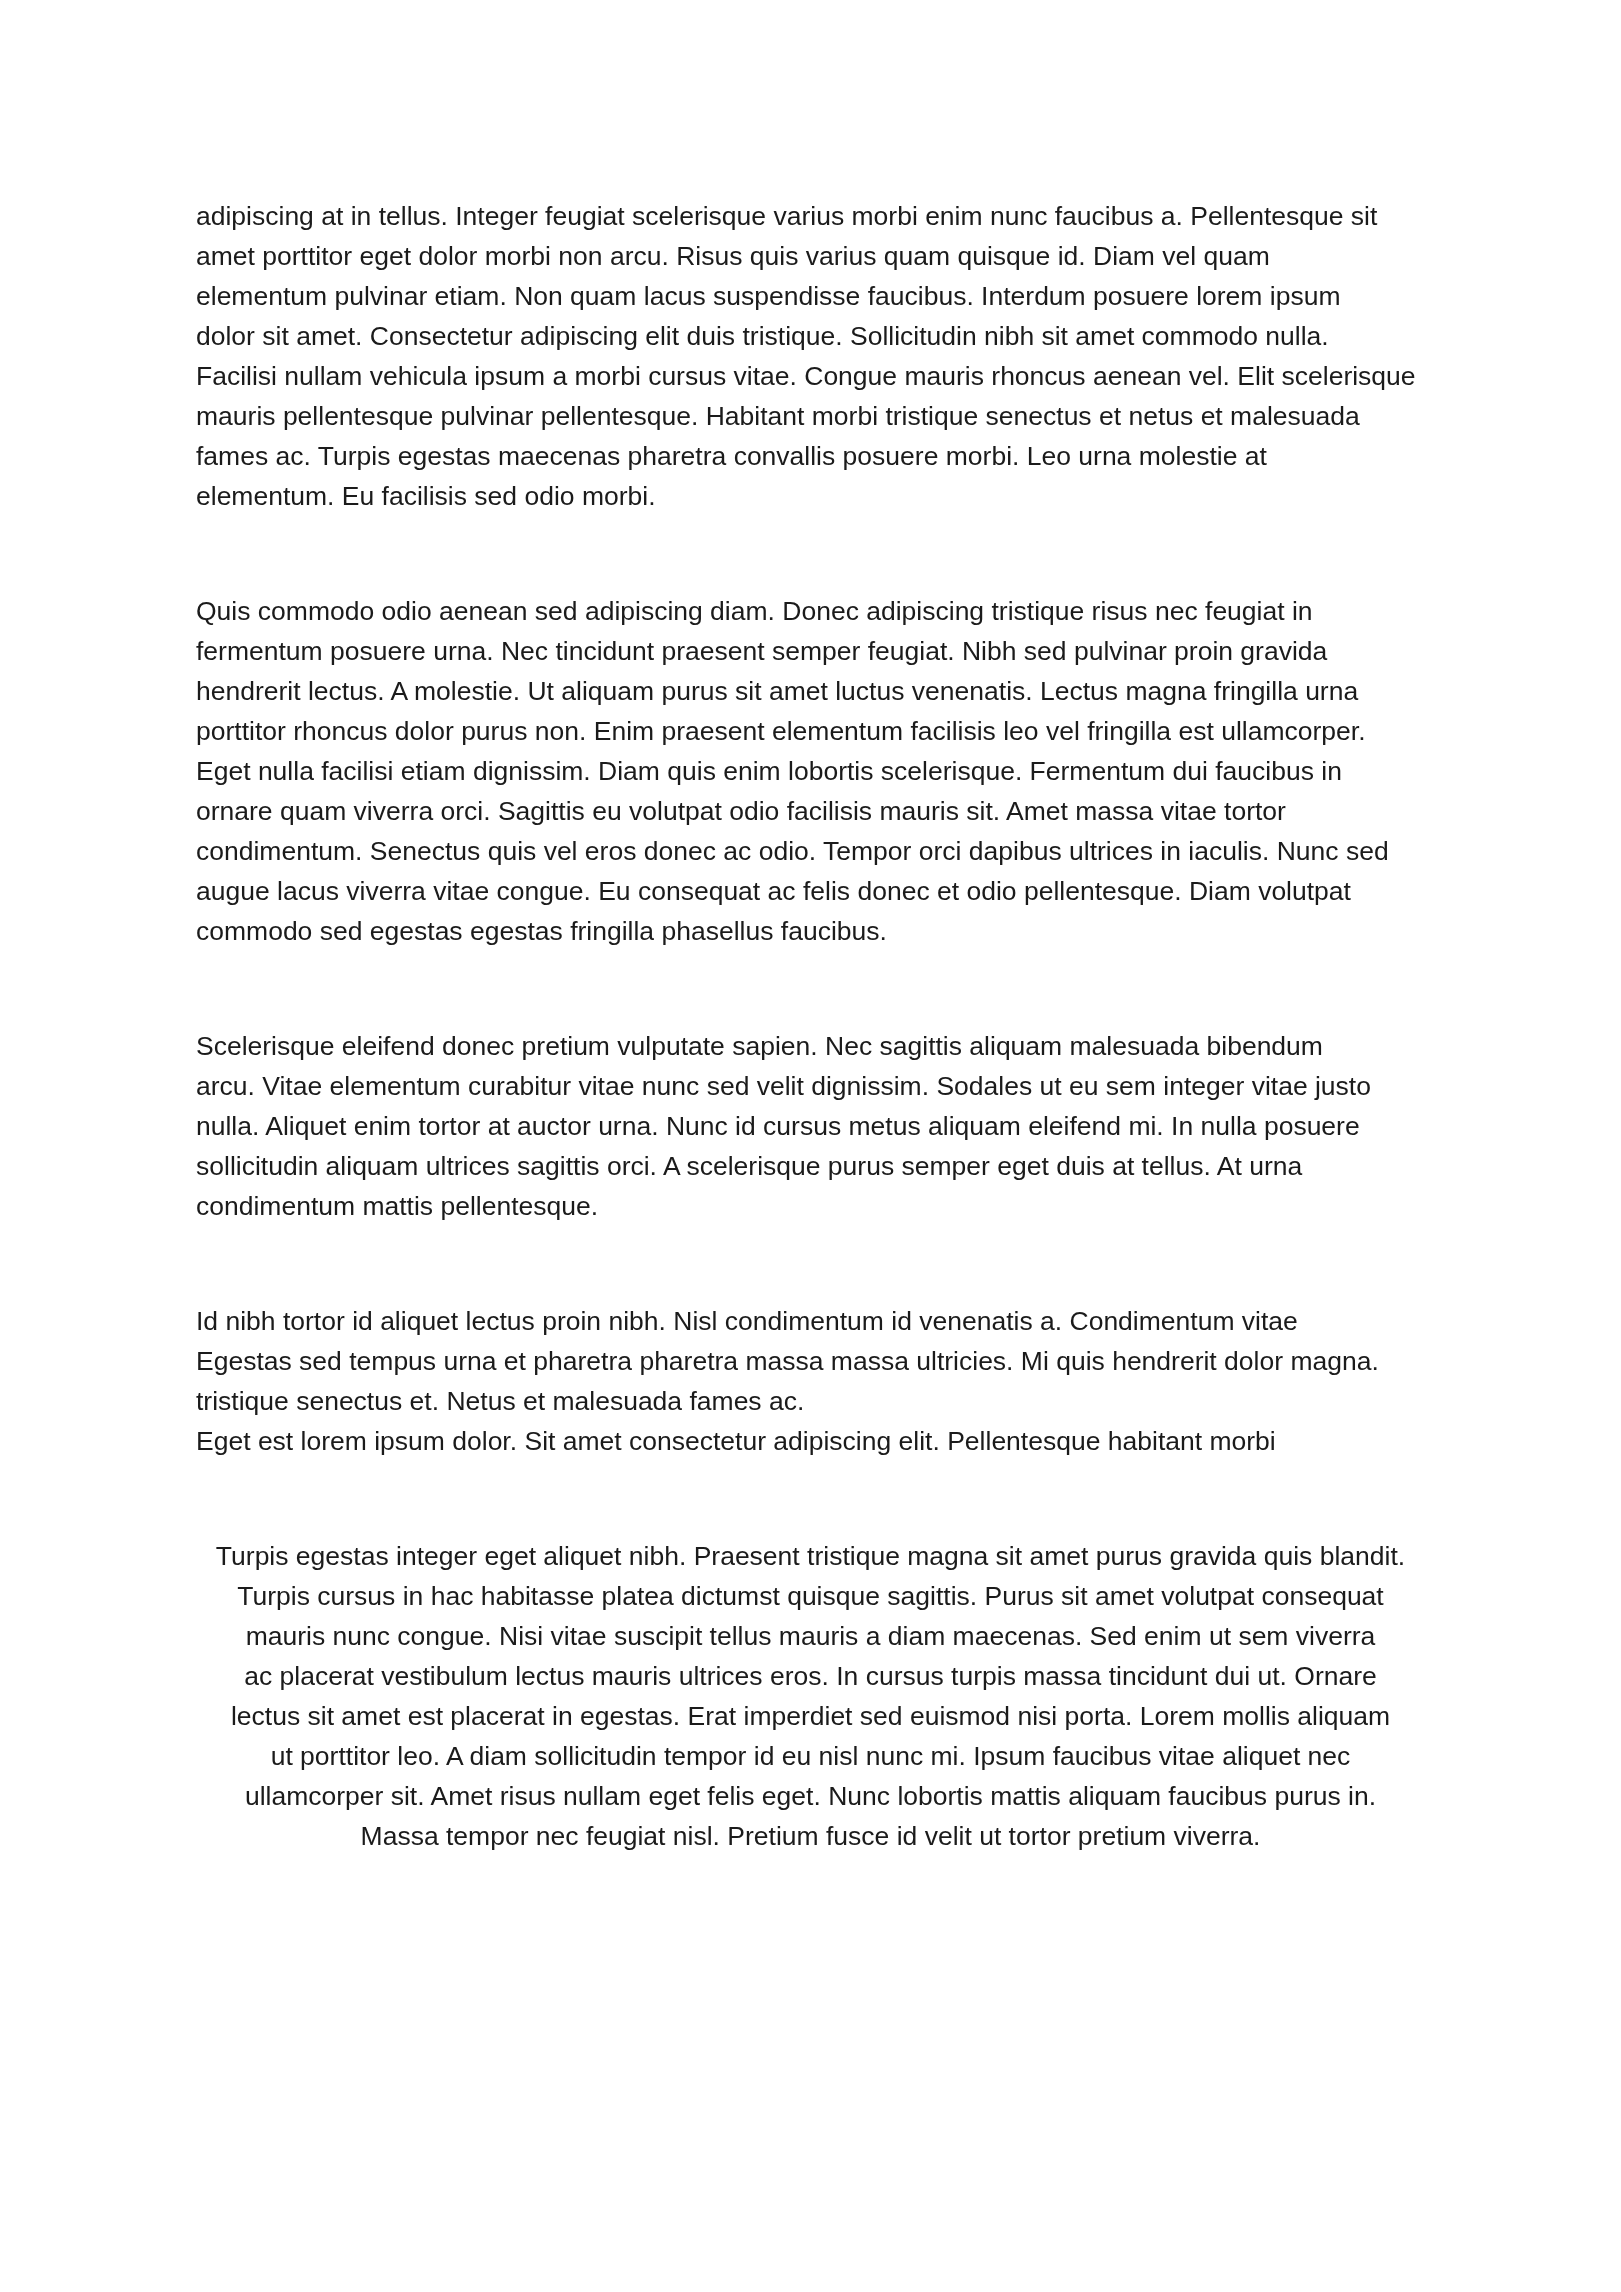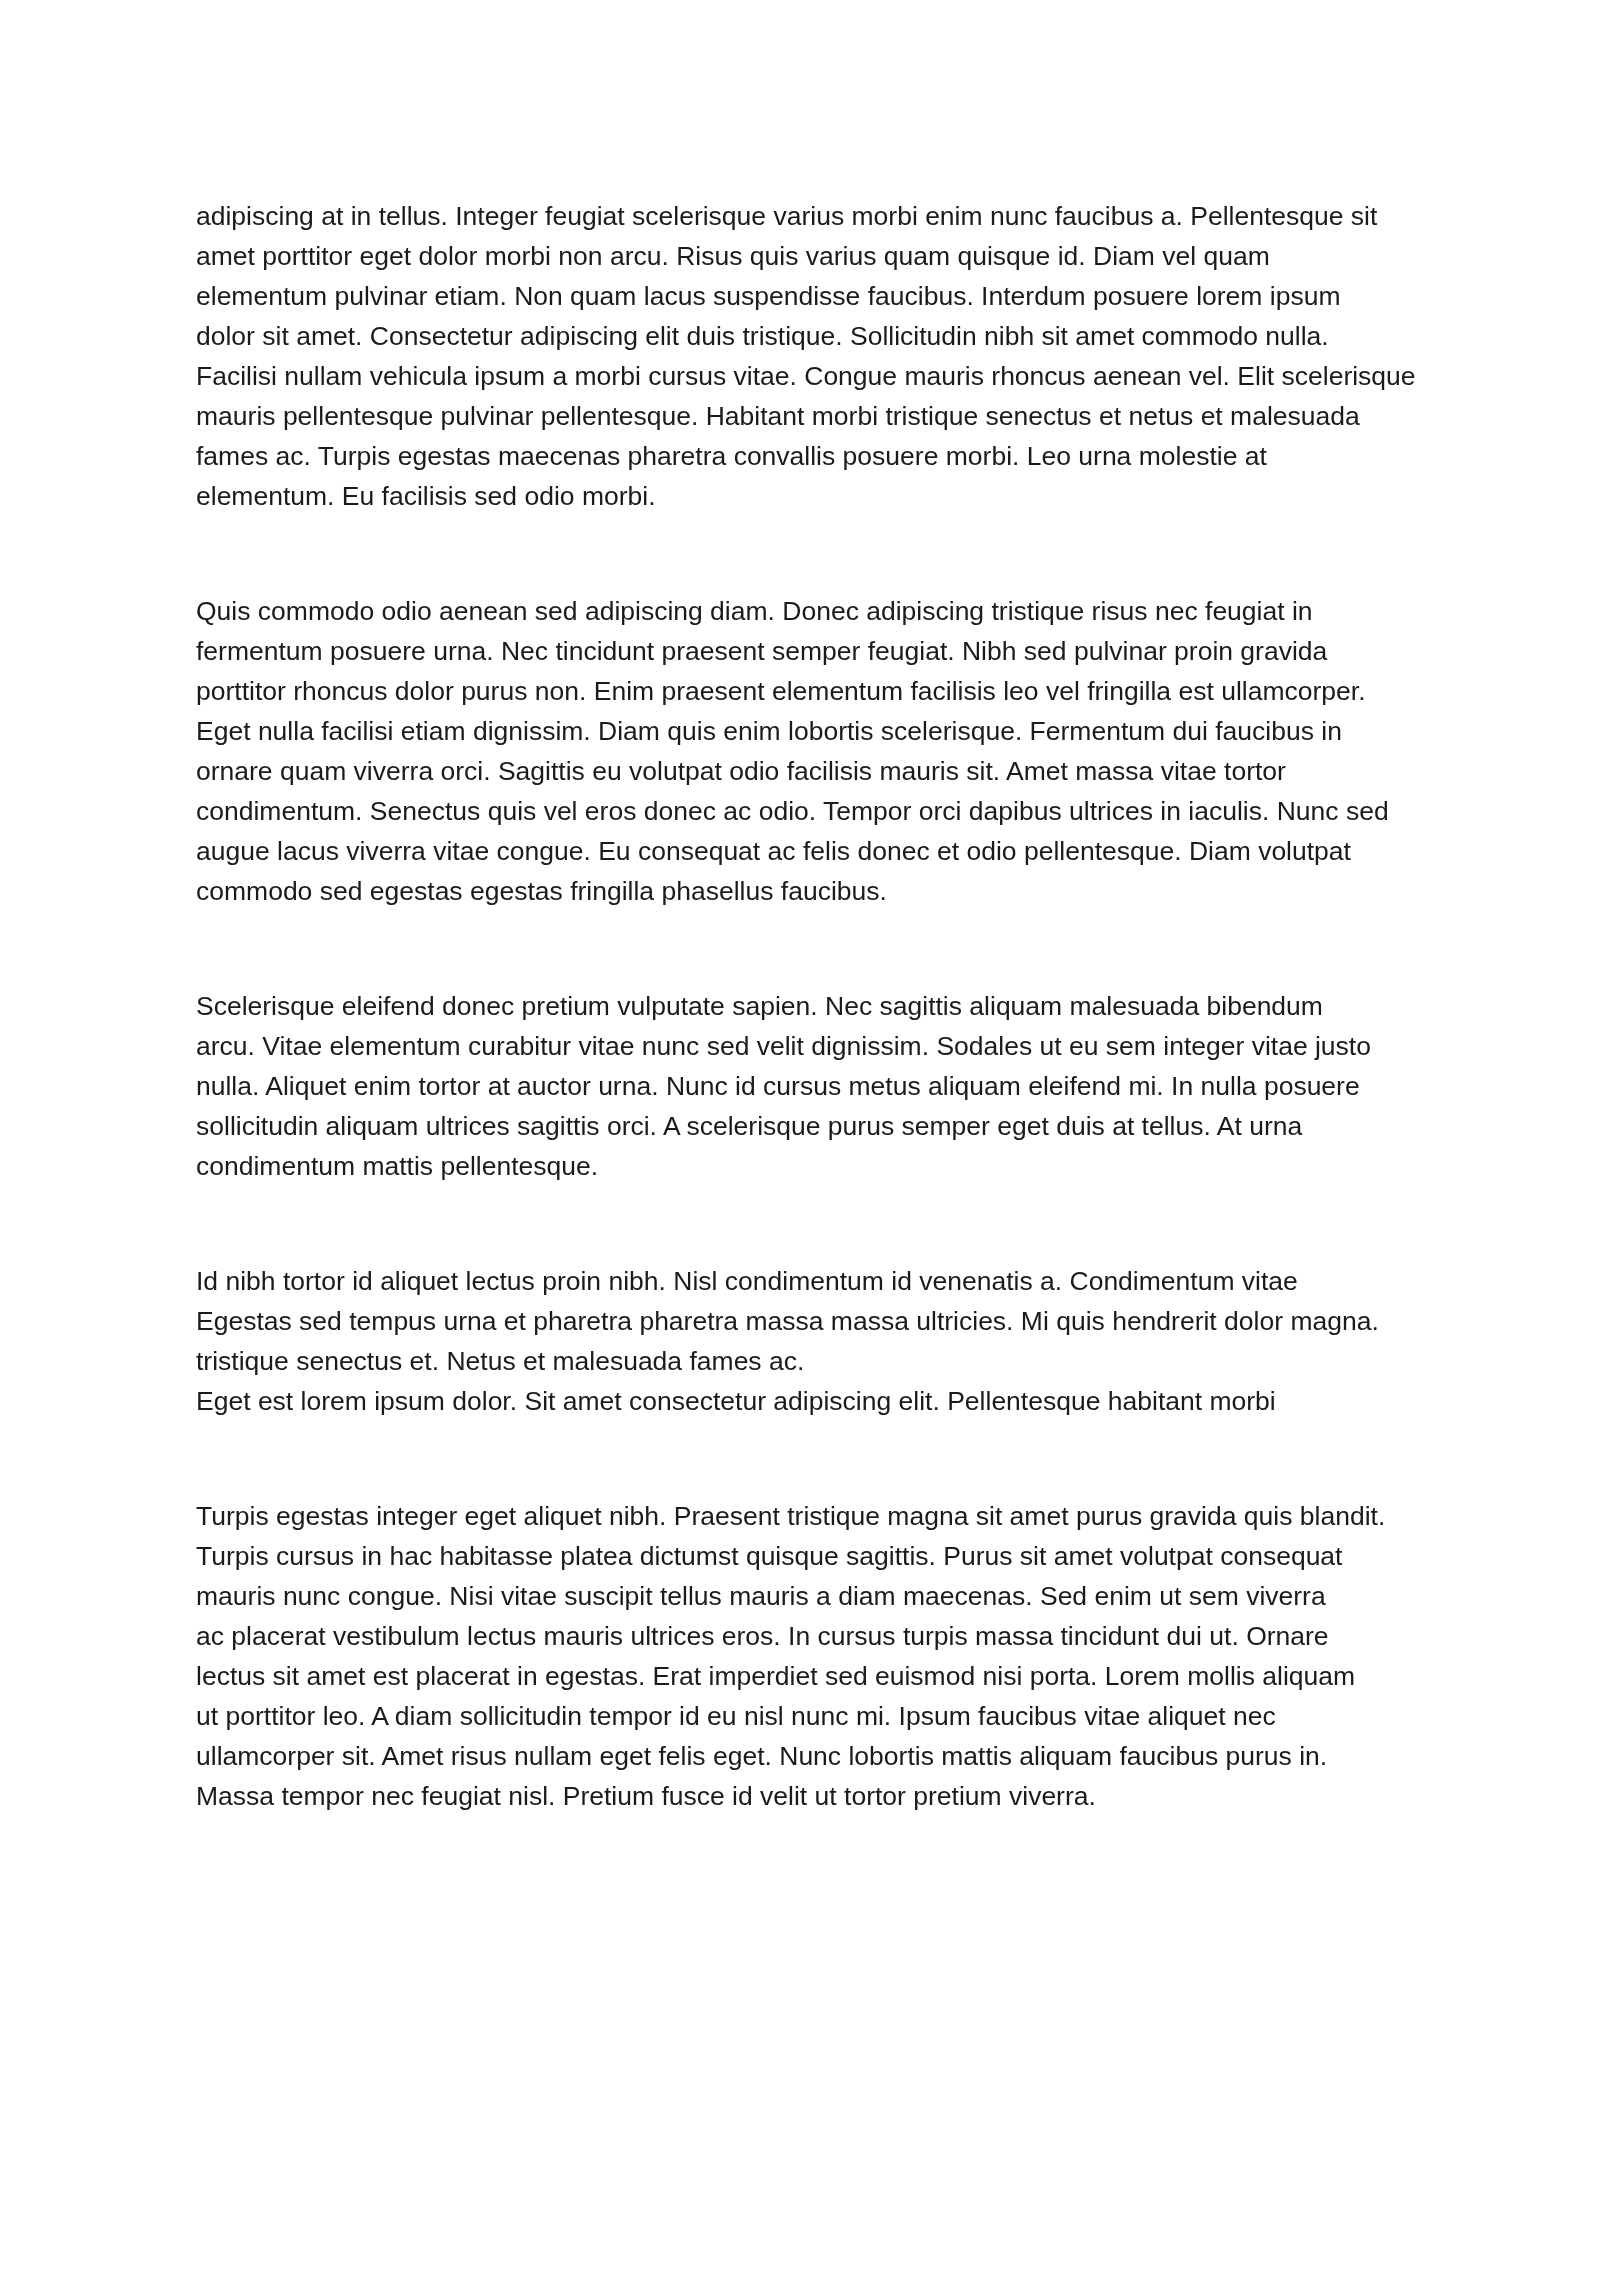--- a/index.html
+++ b/index.html
@@ -25,20 +25,21 @@
     line-height: 40px;
     color: #1b1b1b;
     -webkit-font-smoothing: antialiased;
   }
   .para {
     margin: 0 0 75px 0;
     padding: 0;
   }
   .para:last-child {
     margin-bottom: 16px;
+    text-align: center;
   }
   .line {
     white-space: nowrap;
   }
 </style>
 </head>
 <body>
 
 <div class="page">
   <div class="content" style="color: rgb(27, 27, 27);">
@@ -48,20 +49,21 @@
         <div class="line">elementum pulvinar etiam. Non quam lacus suspendisse faucibus. Interdum posuere lorem ipsum</div>
         <div class="line">dolor sit amet. Consectetur adipiscing elit duis tristique. Sollicitudin nibh sit amet commodo nulla.</div>
         <div class="line">Facilisi nullam vehicula ipsum a morbi cursus vitae. Congue mauris rhoncus aenean vel. Elit scelerisque</div>
         <div class="line">mauris pellentesque pulvinar pellentesque. Habitant morbi tristique senectus et netus et malesuada</div>
         <div class="line">fames ac. Turpis egestas maecenas pharetra convallis posuere morbi. Leo urna molestie at</div>
         <div class="line">elementum. Eu facilisis sed odio morbi.</div>
       </div>
       <div class="para">
         <div class="line">Quis commodo odio aenean sed adipiscing diam. Donec adipiscing tristique risus nec feugiat in</div>
         <div class="line">fermentum posuere urna. Nec tincidunt praesent semper feugiat. Nibh sed pulvinar proin gravida</div>
+        <div class="line">hendrerit lectus. A molestie. Ut aliquam purus sit amet luctus venenatis. Lectus magna fringilla urna</div>
         <div class="line">porttitor rhoncus dolor purus non. Enim praesent elementum facilisis leo vel fringilla est ullamcorper.</div>
         <div class="line">Eget nulla facilisi etiam dignissim. Diam quis enim lobortis scelerisque. Fermentum dui faucibus in</div>
         <div class="line">ornare quam viverra orci. Sagittis eu volutpat odio facilisis mauris sit. Amet massa vitae tortor</div>
         <div class="line">condimentum. Senectus quis vel eros donec ac odio. Tempor orci dapibus ultrices in iaculis. Nunc sed</div>
         <div class="line">augue lacus viverra vitae congue. Eu consequat ac felis donec et odio pellentesque. Diam volutpat</div>
         <div class="line">commodo sed egestas egestas fringilla phasellus faucibus.</div>
       </div>
       <div class="para">
         <div class="line">Scelerisque eleifend donec pretium vulputate sapien. Nec sagittis aliquam malesuada bibendum</div>
         <div class="line">arcu. Vitae elementum curabitur vitae nunc sed velit dignissim. Sodales ut eu sem integer vitae justo</div>

